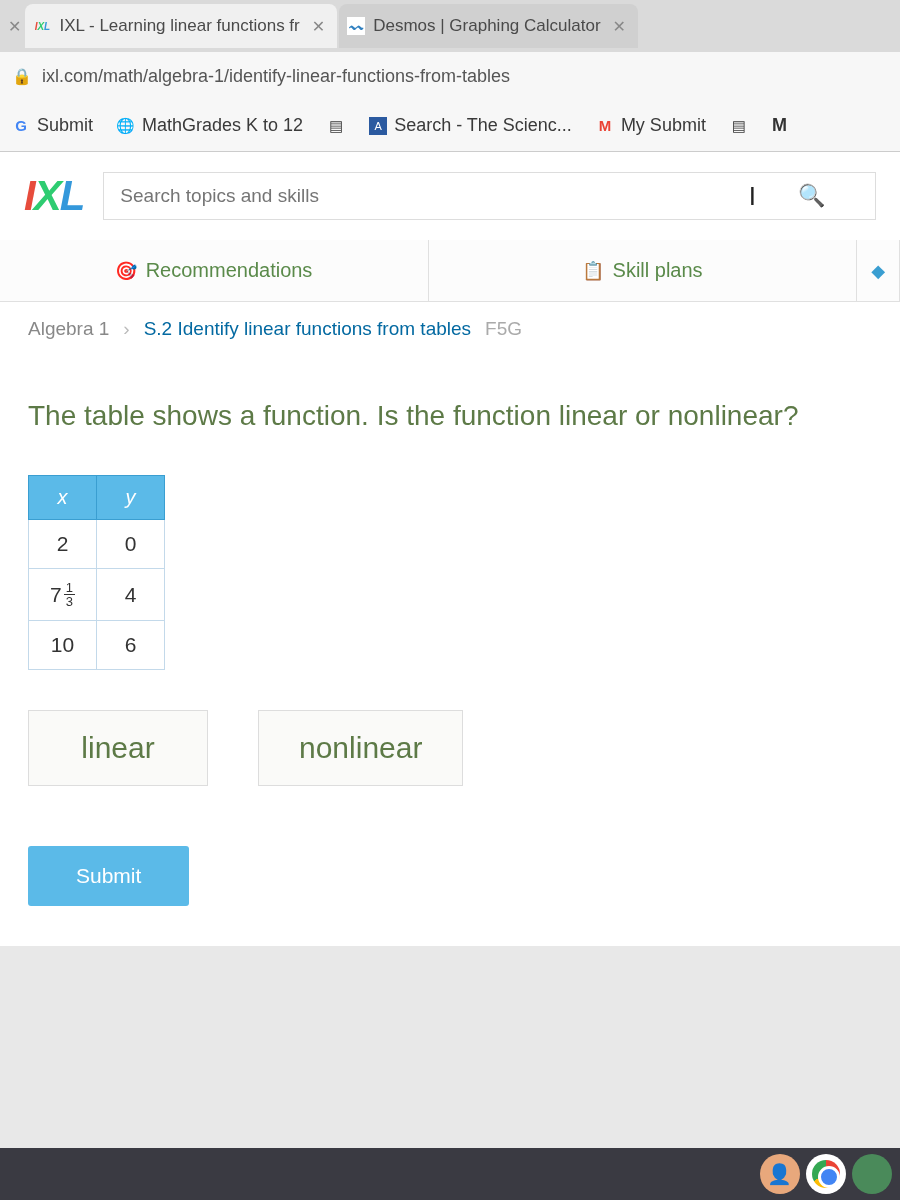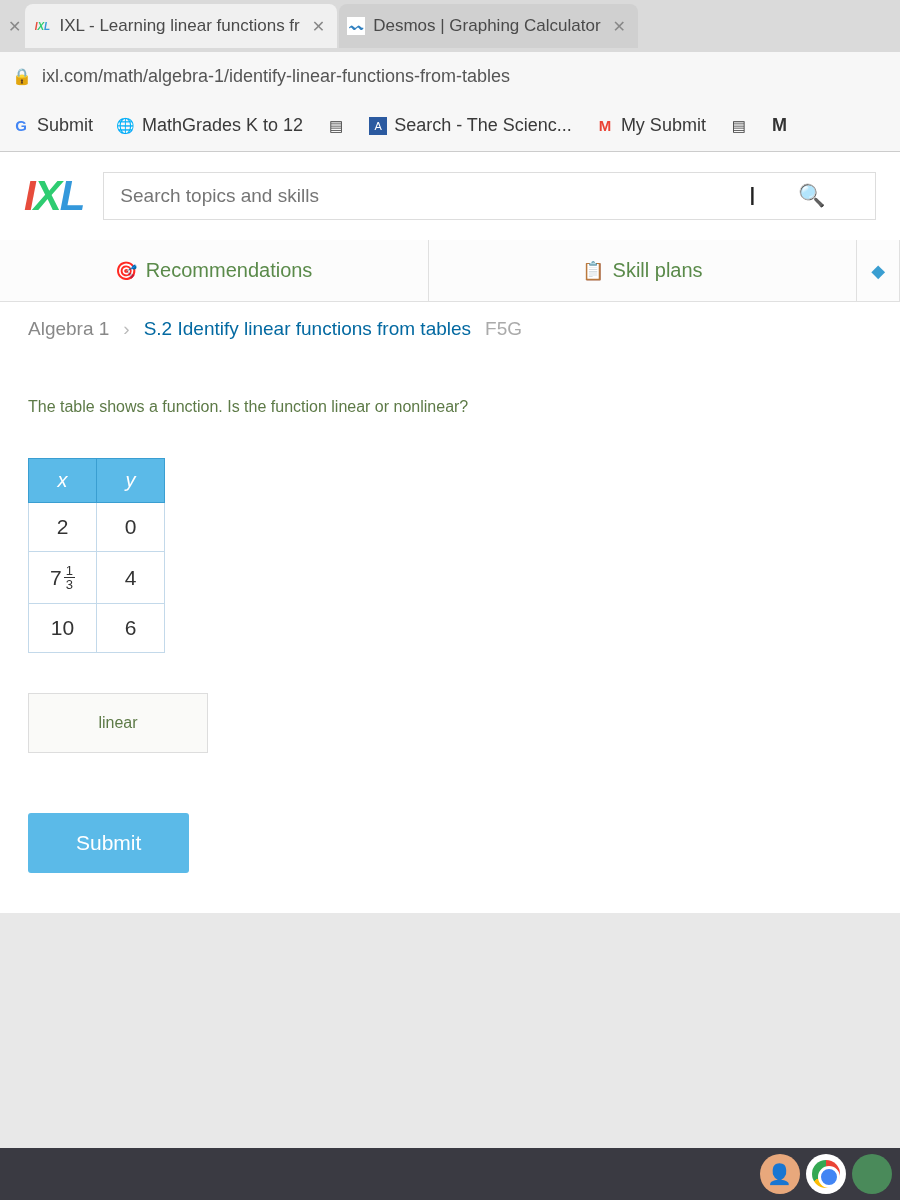--- a/index.html
+++ b/index.html
@@ -134,21 +134,21 @@
       display: flex;
       align-items: center;
       gap: 14px;
     }
     .bc-current { color: #0369a1; }
     .bc-code { color: #aaa; }
     .question-area {
       padding: 40px 28px;
     }
     .question-text {
-      font-size: 16px;
+      font-size: 28px;
       color: #5d7a47;
       margin-bottom: 40px;
       line-height: 1.4;
     }
     .data-table {
       border-collapse: collapse;
       margin-bottom: 40px;
     }
     .data-table th {
       background: #5bbae8;
@@ -187,21 +187,21 @@
     .frac-den { padding: 0 2px; }
     .answers-row {
       display: flex;
       gap: 50px;
       margin-bottom: 60px;
     }
     .answer-btn {
       background: #fafaf8;
       border: 1px solid #ddd;
       padding: 20px 40px;
-      font-size: 16px;
+      font-size: 30px;
       color: #5d7a47;
       min-width: 180px;
       text-align: center;
     }
     .submit-btn {
       background: #5bbae8;
       color: #fff;
       border: none;
       padding: 18px 48px;
       font-size: 21px;
@@ -363,20 +363,21 @@
       </tr>
       <tr>
         <td>10</td>
         <td>6</td>
       </tr>
     </tbody>
       </table>
 
     <div class="answers-row">
       <button class="answer-btn">linear</button>
+      <button class="answer-btn">nonlinear</button>
     </div>
 
     <button class="submit-btn">Submit</button>
   </div>
 </div>
 
 <div class="taskbar">
   <div class="task-icon tray-a">👤</div>
   <div class="task-icon tray-b">
       <span class="chrome-logo"></span>

